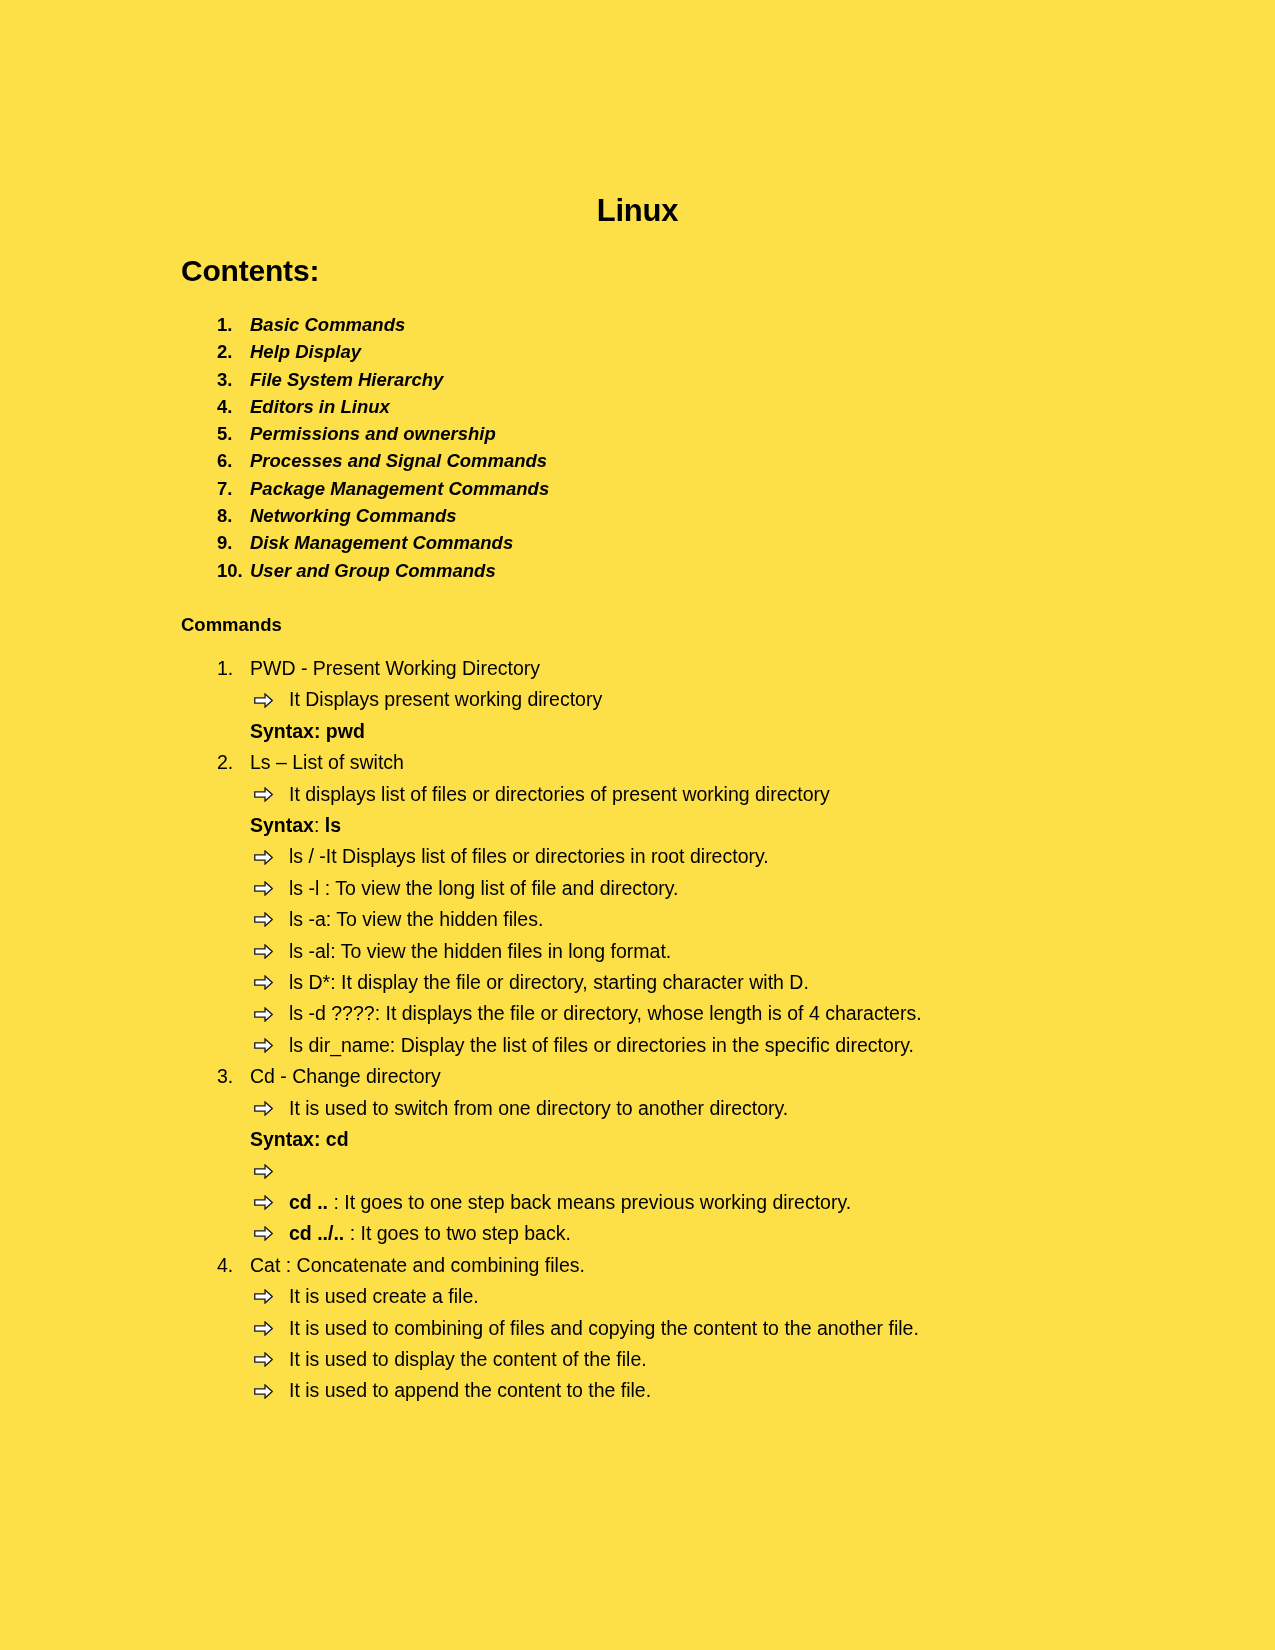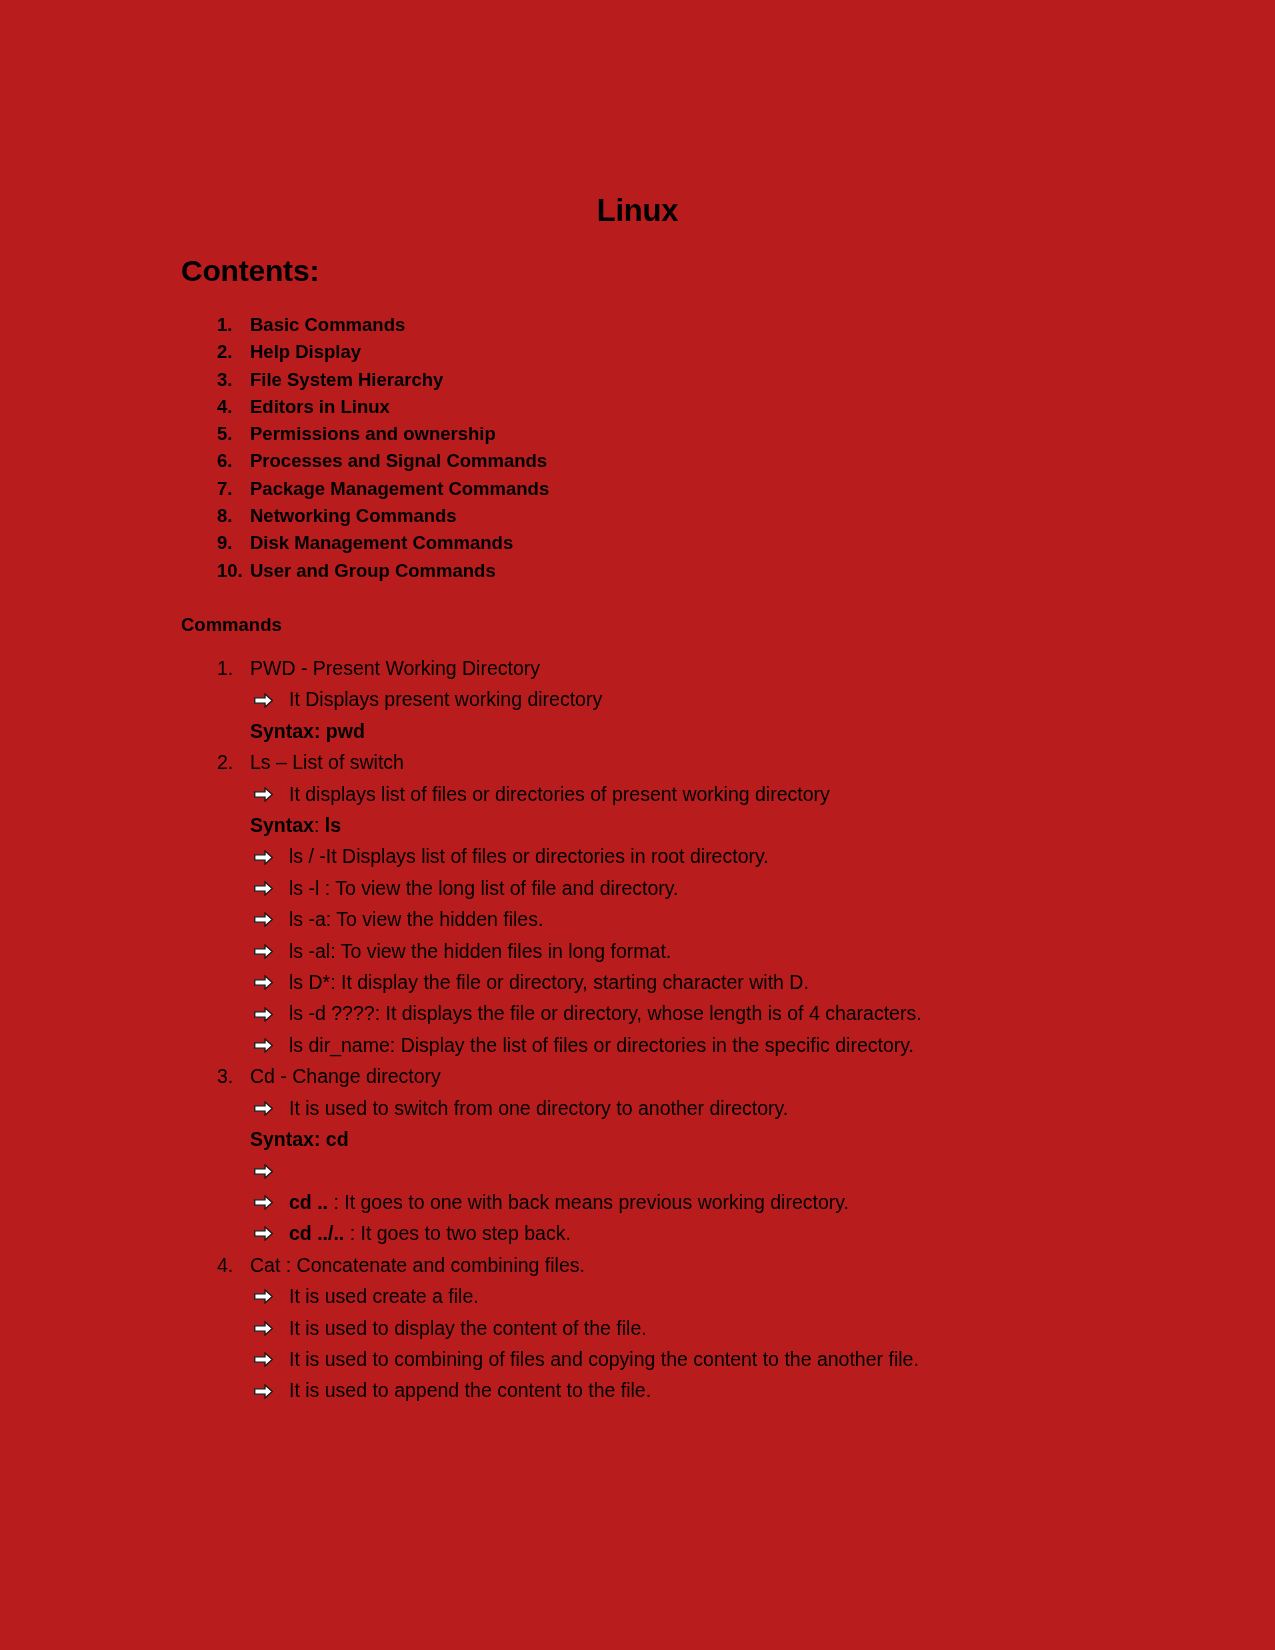--- a/index.html
+++ b/index.html
@@ -4,21 +4,21 @@
 <style>
   html, body {
     margin: 0;
     padding: 0;
     background: #ffffff;
   }
   .page {
     position: relative;
     width: 1275px;
     height: 1650px;
-    background: #b91c1c;
+    background: #fde047;
     font-family: "Liberation Sans", sans-serif;
     color: #000000;
     overflow: hidden;
   }
 
   
   .doc-title {
     position: absolute;
     top: 193px;
     left: 0;
@@ -53,21 +53,21 @@
     font-size: 18.5px;
     font-weight: bold;
   }
   .contents-num {
     width: 69px;
     flex: 0 0 69px;
     text-align: left;
     padding-left: 36px;
     box-sizing: border-box;
   }
-  .contents-label { white-space: nowrap; }
+  .contents-label { white-space: nowrap; font-style: italic; }
 
   
   .commands-heading {
     position: absolute;
     top: 614px;
     left: 181px;
     font-size: 18.5px;
     font-weight: bold;
   }
 
@@ -296,21 +296,21 @@
             <path d="M4 25 L58 25 L58 5 L96 39 L58 73 L58 53 L4 53 Z"></path>
           </svg>
         </span>
       </div>
       <div class="line arrow">
         <span class="marker">
           <svg class="arrow-icon" viewBox="0 0 100 78" preserveAspectRatio="none">
             <path d="M4 25 L58 25 L58 5 L96 39 L58 73 L58 53 L4 53 Z"></path>
           </svg>
         </span>
-        <span class="txt"><span class="b">cd ..</span><span class="reg"> : It goes to one with back means previous working directory.</span></span>
+        <span class="txt"><span class="b">cd ..</span><span class="reg"> : It goes to one step back means previous working directory.</span></span>
       </div>
       <div class="line arrow">
         <span class="marker">
           <svg class="arrow-icon" viewBox="0 0 100 78" preserveAspectRatio="none">
             <path d="M4 25 L58 25 L58 5 L96 39 L58 73 L58 53 L4 53 Z"></path>
           </svg>
         </span>
         <span class="txt"><span class="b">cd ../..</span><span class="reg"> : It goes to two step back.</span></span>
       </div>
       <div class="line numbered">
@@ -324,33 +324,33 @@
           </svg>
         </span>
         <span class="txt">It is used create a file.</span>
       </div>
       <div class="line arrow">
         <span class="marker">
           <svg class="arrow-icon" viewBox="0 0 100 78" preserveAspectRatio="none">
             <path d="M4 25 L58 25 L58 5 L96 39 L58 73 L58 53 L4 53 Z"></path>
           </svg>
         </span>
+        <span class="txt">It is used to combining of files and copying the content to the another file.</span>
+      </div>
+      <div class="line arrow">
+        <span class="marker">
+          <svg class="arrow-icon" viewBox="0 0 100 78" preserveAspectRatio="none">
+            <path d="M4 25 L58 25 L58 5 L96 39 L58 73 L58 53 L4 53 Z"></path>
+          </svg>
+        </span>
         <span class="txt">It is used to display the content of the file.</span>
       </div>
       <div class="line arrow">
         <span class="marker">
           <svg class="arrow-icon" viewBox="0 0 100 78" preserveAspectRatio="none">
             <path d="M4 25 L58 25 L58 5 L96 39 L58 73 L58 53 L4 53 Z"></path>
           </svg>
         </span>
-        <span class="txt">It is used to combining of files and copying the content to the another file.</span>
-      </div>
-      <div class="line arrow">
-        <span class="marker">
-          <svg class="arrow-icon" viewBox="0 0 100 78" preserveAspectRatio="none">
-            <path d="M4 25 L58 25 L58 5 L96 39 L58 73 L58 53 L4 53 Z"></path>
-          </svg>
-        </span>
         <span class="txt">It is used to append the content to the file.</span>
       </div>
     </div>
 
 </div>
 
 </body></html>

